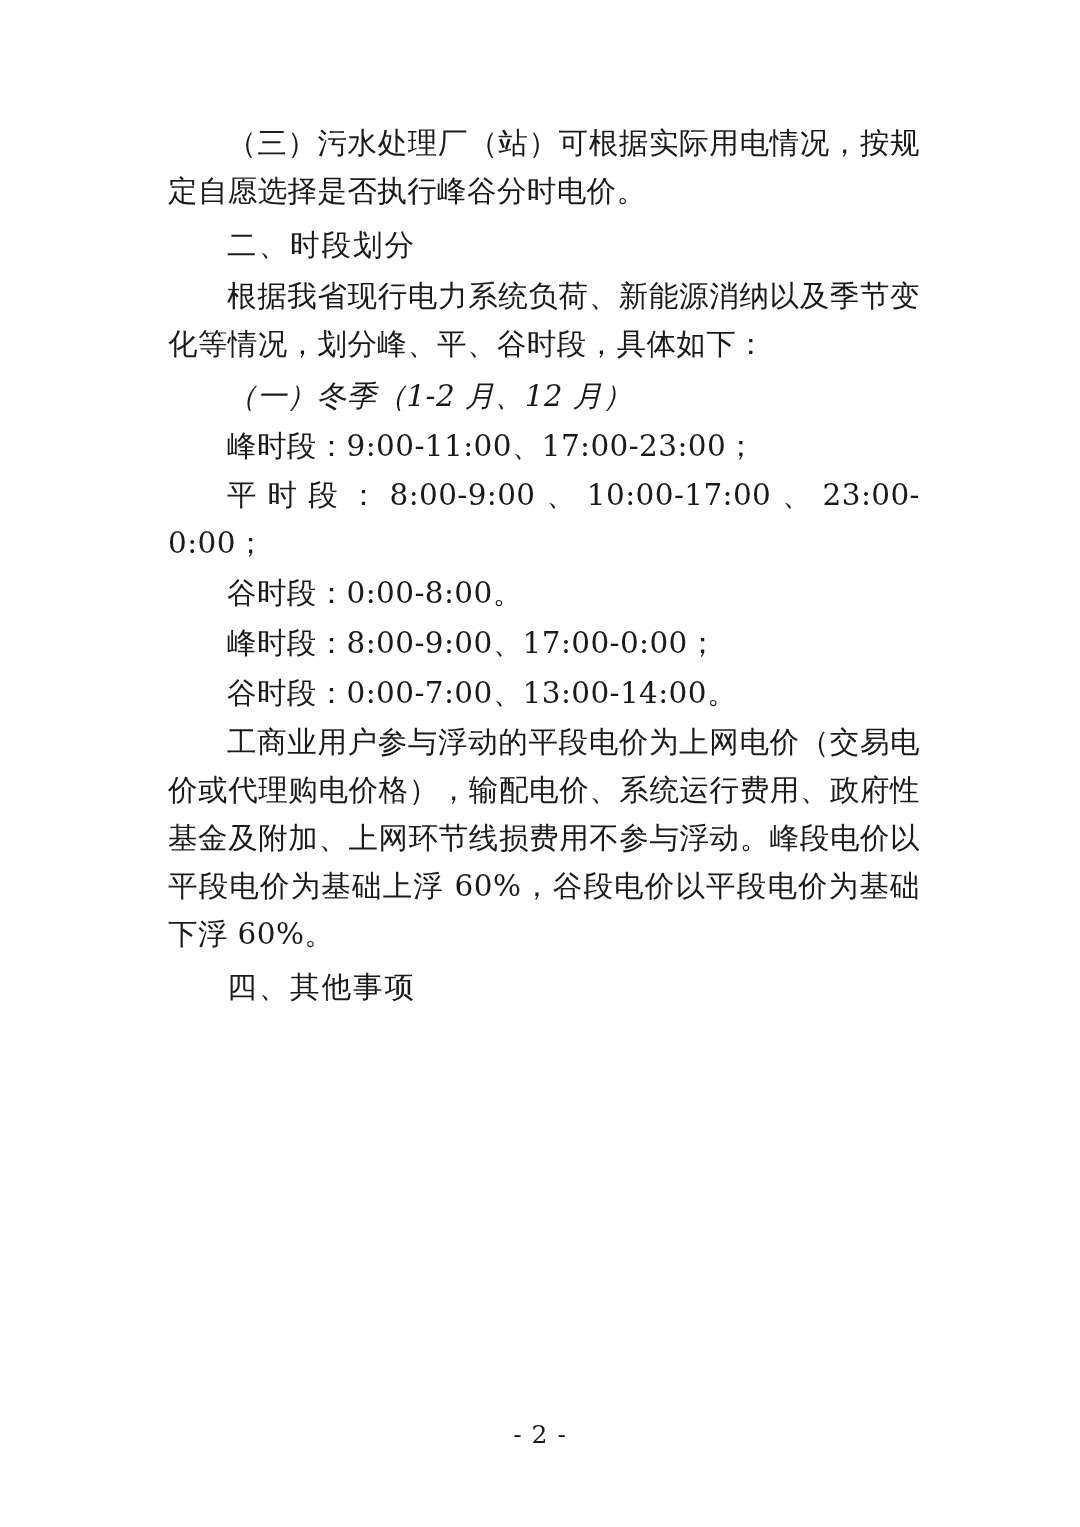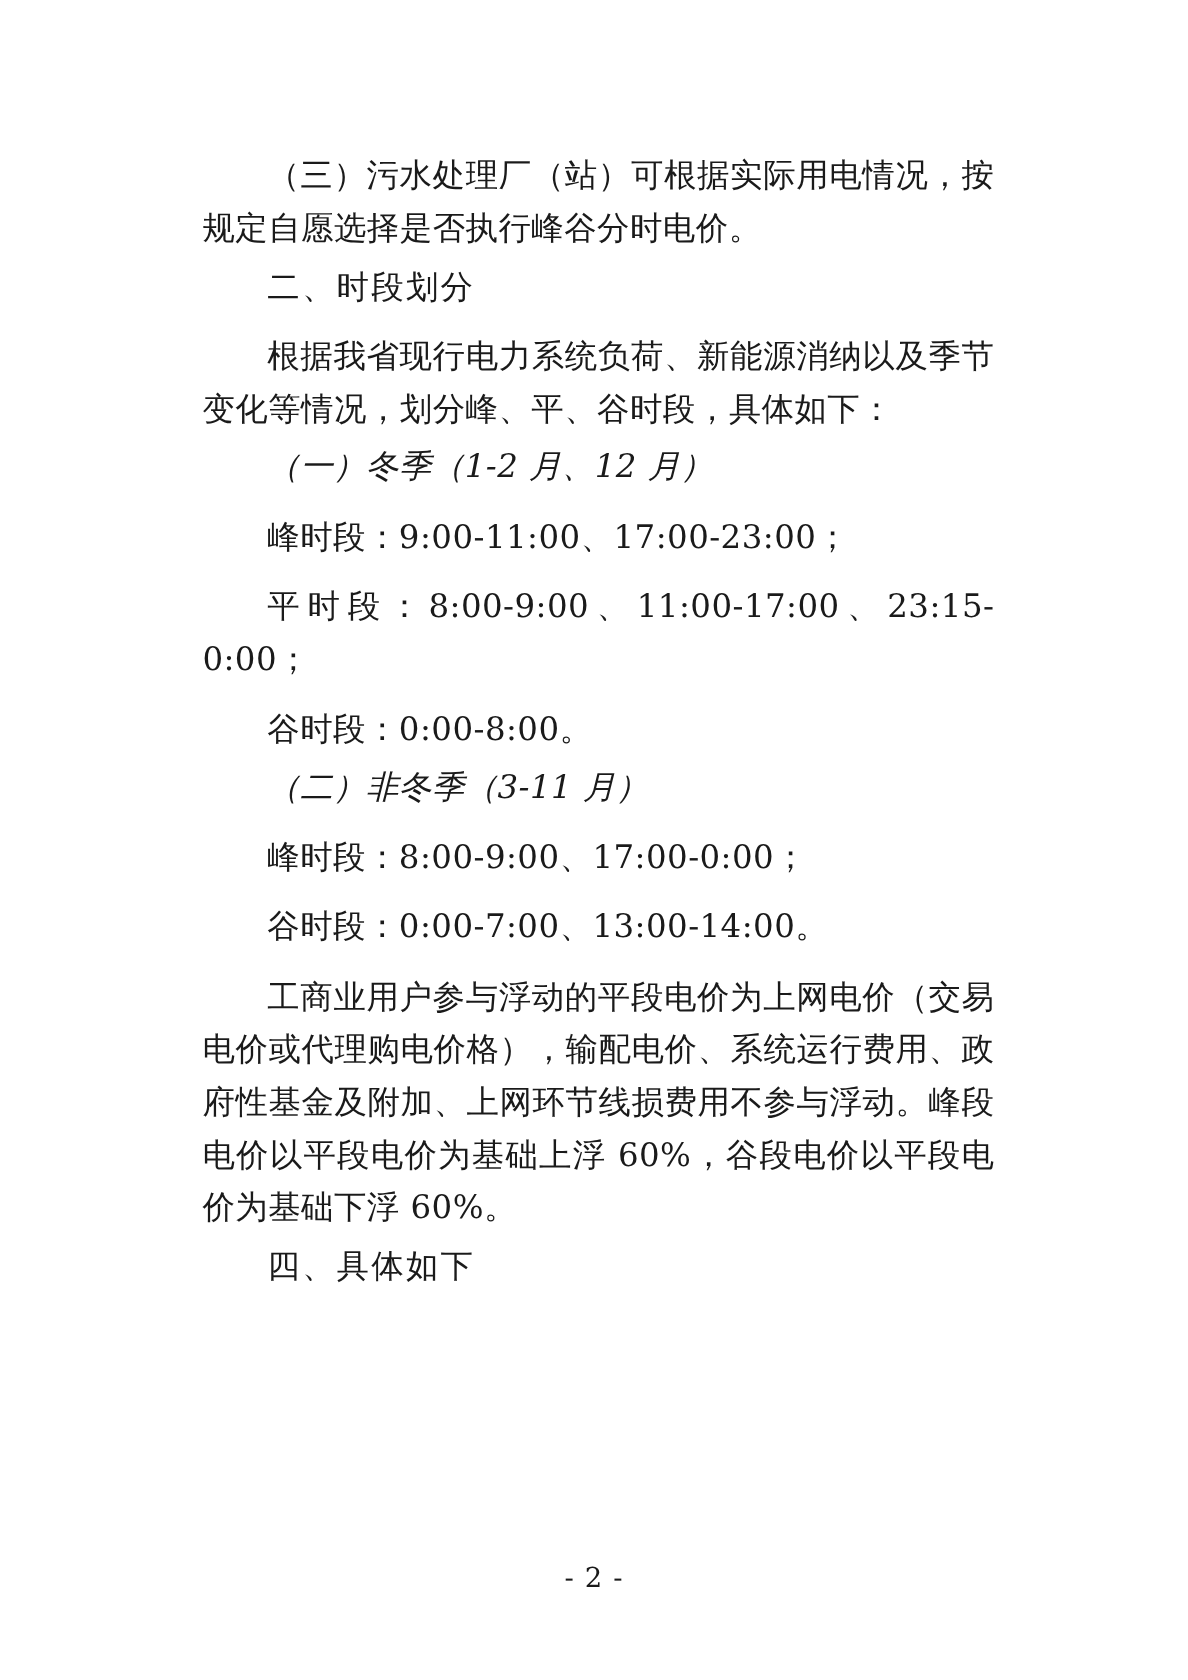--- a/index.html
+++ b/index.html
@@ -24,21 +24,21 @@
     padding: 120px 160px 0 168px;
   }
   .doc-body {
     font-size: 29.5px;
     line-height: 1.62;
     letter-spacing: 0.4px;
     text-align: justify;
     text-justify: inter-ideograph;
   }
   p {
-    margin: 16px;
+    margin: 0;
   }
   .para {
     text-indent: 2em;
     margin-bottom: 2px;
   }
   .heading {
     text-indent: 2em;
     font-weight: normal;
     margin-top: 6px;
     margin-bottom: 4px;
@@ -74,30 +74,29 @@
 
     <p class="para">（三）污水处理厂（站）可根据实际用电情况，按规定自愿选择是否执行峰谷分时电价。</p>
 
     <p class="heading">二、时段划分</p>
 
     <p class="para">根据我省现行电力系统负荷、新能源消纳以及季节变化等情况，划分峰、平、谷时段，具体如下：</p>
 
     <p class="sub-head">（一）冬季（1-2 月、12 月）</p>
 
     <p class="time-line">峰时段：9:00-11:00、17:00-23:00；</p>
-    <p class="time-line">平时段：8:00-9:00、11:00-17:00、23:15-0:00；</p>
+    <p class="time-line">平时段：8:00-9:00、10:00-17:00、23:00-0:00；</p>
     <p class="time-line">谷时段：0:00-8:00。</p>
 
-    <p class="sub-head">（二）非冬季（3-11 月）</p>
 
     <p class="time-line">峰时段：8:00-9:00、17:00-0:00；</p>
     <p class="time-line">谷时段：0:00-7:00、13:00-14:00。</p>
 
 
     <p class="para">工商业用户参与浮动的平段电价为上网电价（交易电价或代理购电价格），输配电价、系统运行费用、政府性基金及附加、上网环节线损费用不参与浮动。峰段电价以平段电价为基础上浮 60%，谷段电价以平段电价为基础下浮 60%。</p>
 
-    <p class="heading">四、具体如下</p>
+    <p class="heading">四、其他事项</p>
 
 
   </div>
 </div>
 
 <div class="page-number">- 2 -</div>
 
 </body></html>

